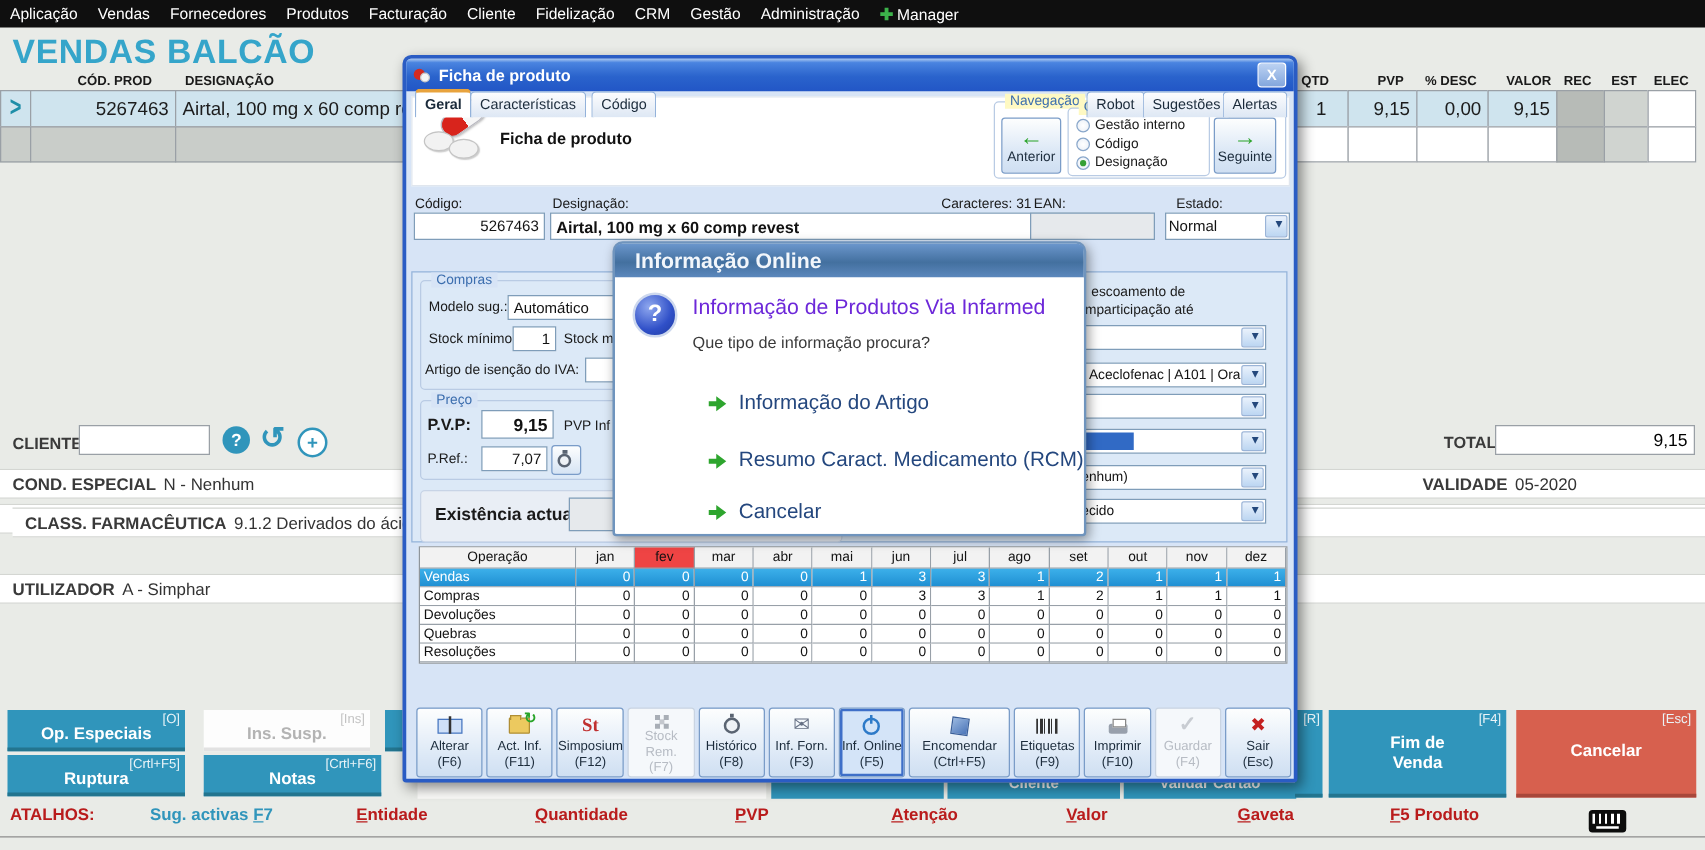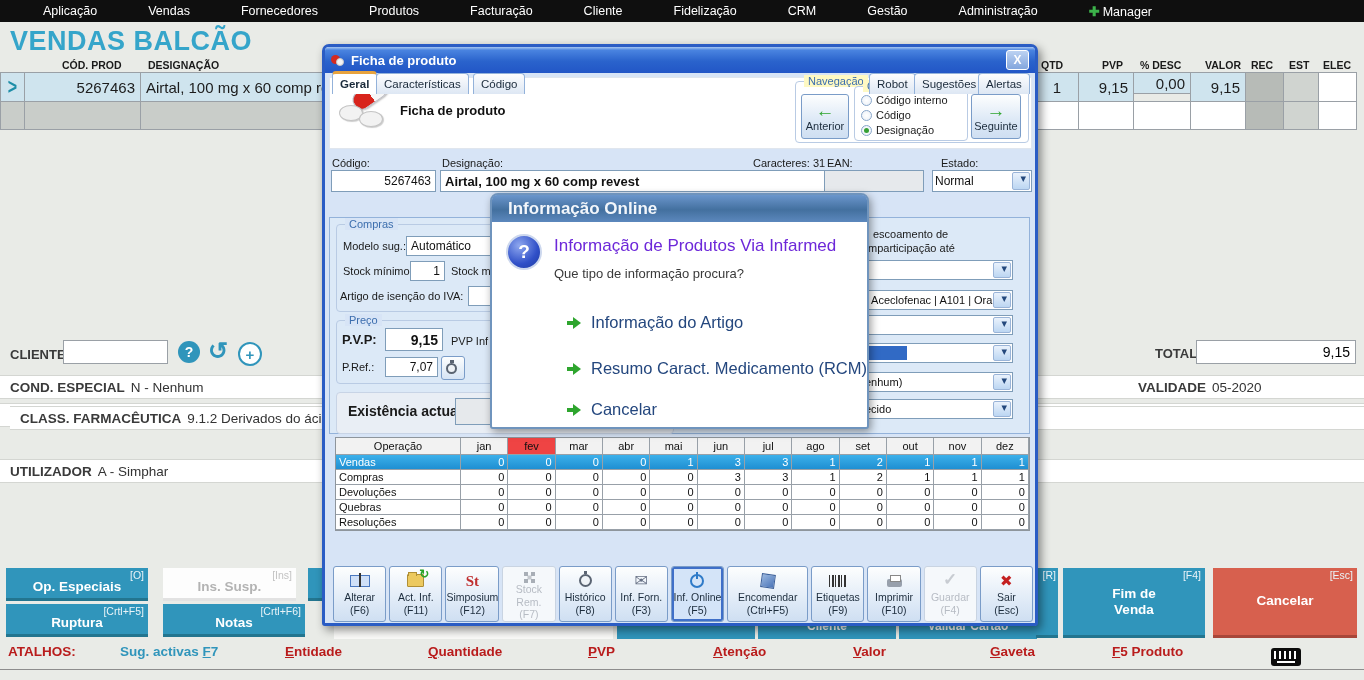--- a/index.html
+++ b/index.html
@@ -2,21 +2,21 @@
 <html><head>
 <meta charset="utf-8">
 <style>
   html,body{margin:0;padding:0;}
   body{font-family:"Liberation Sans",sans-serif;background:#888;}
   #screen{position:relative;width:1364px;height:680px;background:#e9ebe7;overflow:hidden;font-family:"Liberation Sans",sans-serif;}
   .abs{position:absolute;}
 
   
   #menubar{left:0;top:0;width:1364px;height:22px;background:#0f0f0f;display:flex;align-items:center;gap:16px;padding-left:8px;box-sizing:border-box;}
-  .menu-item{color:#fff;font-size:12.5px;white-space:nowrap;cursor:default;margin-left:35px;}
+  .menu-item{color:#fff;font-size:12.5px;white-space:nowrap;cursor:default;}
   .mgr-cross{color:#3cb24a;font-size:13px;font-weight:bold;margin-right:3px;}
 
   
   #page-title{left:10px;top:26px;font-size:27px;font-weight:bold;color:#35a5ca;letter-spacing:0.5px;}
 
   
   .gridhead{font-size:10.5px;font-weight:bold;color:#1a1a1a;top:59px;}
   .cell{position:absolute;box-sizing:border-box;border:1px solid #9aa0a6;font-size:15px;color:#1c1c1c;display:flex;align-items:center;padding:0 5px;background:#fff;}
   .row1{background:#cfe4ee;}
   .row2{background:#c9cdc9;}
@@ -174,21 +174,21 @@
   <span class="abs gridhead" style="left:1289px;">EST</span>
   <span class="abs gridhead" style="left:1323px;">ELEC</span>
 
   <div class="cell row1" style="left:0px;top:72px;width:25px;height:30px;justify-content:center;">
       <span class="selmark">&gt;</span>
     </div>
   <div class="cell row1" style="left:24px;top:72px;width:117px;height:30px;justify-content:flex-end;">5267463</div>
   <div class="cell row1" style="left:140px;top:72px;width:896px;height:30px;">Airtal, 100 mg x 60 comp re</div>
   <div class="cell row1" style="left:1035px;top:72px;width:44px;height:30px;justify-content:center;">1</div>
   <div class="cell row1" style="left:1078px;top:72px;width:56px;height:30px;justify-content:flex-end;">9,15</div>
-  <div class="cell row1" style="left:1133px;top:72px;width:58px;height:22px;justify-content:flex-end;">0,00</div>
+  <div class="cell row1" style="left:1133px;top:72px;width:58px;height:30px;justify-content:flex-end;">0,00</div>
   <div class="cell row1" style="left:1190px;top:72px;width:56px;height:30px;justify-content:flex-end;">9,15</div>
   <div class="cell rec1" style="left:1245px;top:72px;width:39px;height:30px;"></div>
   <div class="cell est1" style="left:1283px;top:72px;width:36px;height:30px;"></div>
   <div class="cell" style="left:1318px;top:72px;width:39px;height:30px;"></div>
 
   <div class="cell row2" style="left:0px;top:101px;width:25px;height:29px;"></div>
   <div class="cell row2" style="left:24px;top:101px;width:117px;height:29px;"></div>
   <div class="cell row2" style="left:140px;top:101px;width:896px;height:29px;"></div>
   <div class="cell" style="left:1035px;top:101px;width:44px;height:29px;"></div>
   <div class="cell" style="left:1078px;top:101px;width:56px;height:29px;"></div>
@@ -303,21 +303,21 @@
         <span class="grouplabel">Navegação</span>
       </div>
       <div class="xpbtn" style="left:476px;top:21px;width:48px;height:45px;">
         <span class="navarrow">←</span>
         <span>Anterior</span>
       </div>
       <div class="groupbox onwhite" style="left:529px;top:13px;width:114px;height:55px;background:#fff;">
         <span class="grouplabel">Ordem</span>
         <span class="radio-row" style="left:6px;top:7px;">
             <span class="radio"></span>
-            <span>Código interno</span>
+            <span>Gestão interno</span>
           </span>
         <span class="radio-row" style="left:6px;top:22px;">
             <span class="radio"></span>
             <span>Código</span>
           </span>
         <span class="radio-row" style="left:6px;top:37px;">
             <span class="radio sel"></span>
             <span>Designação</span>
           </span>
       </div>

